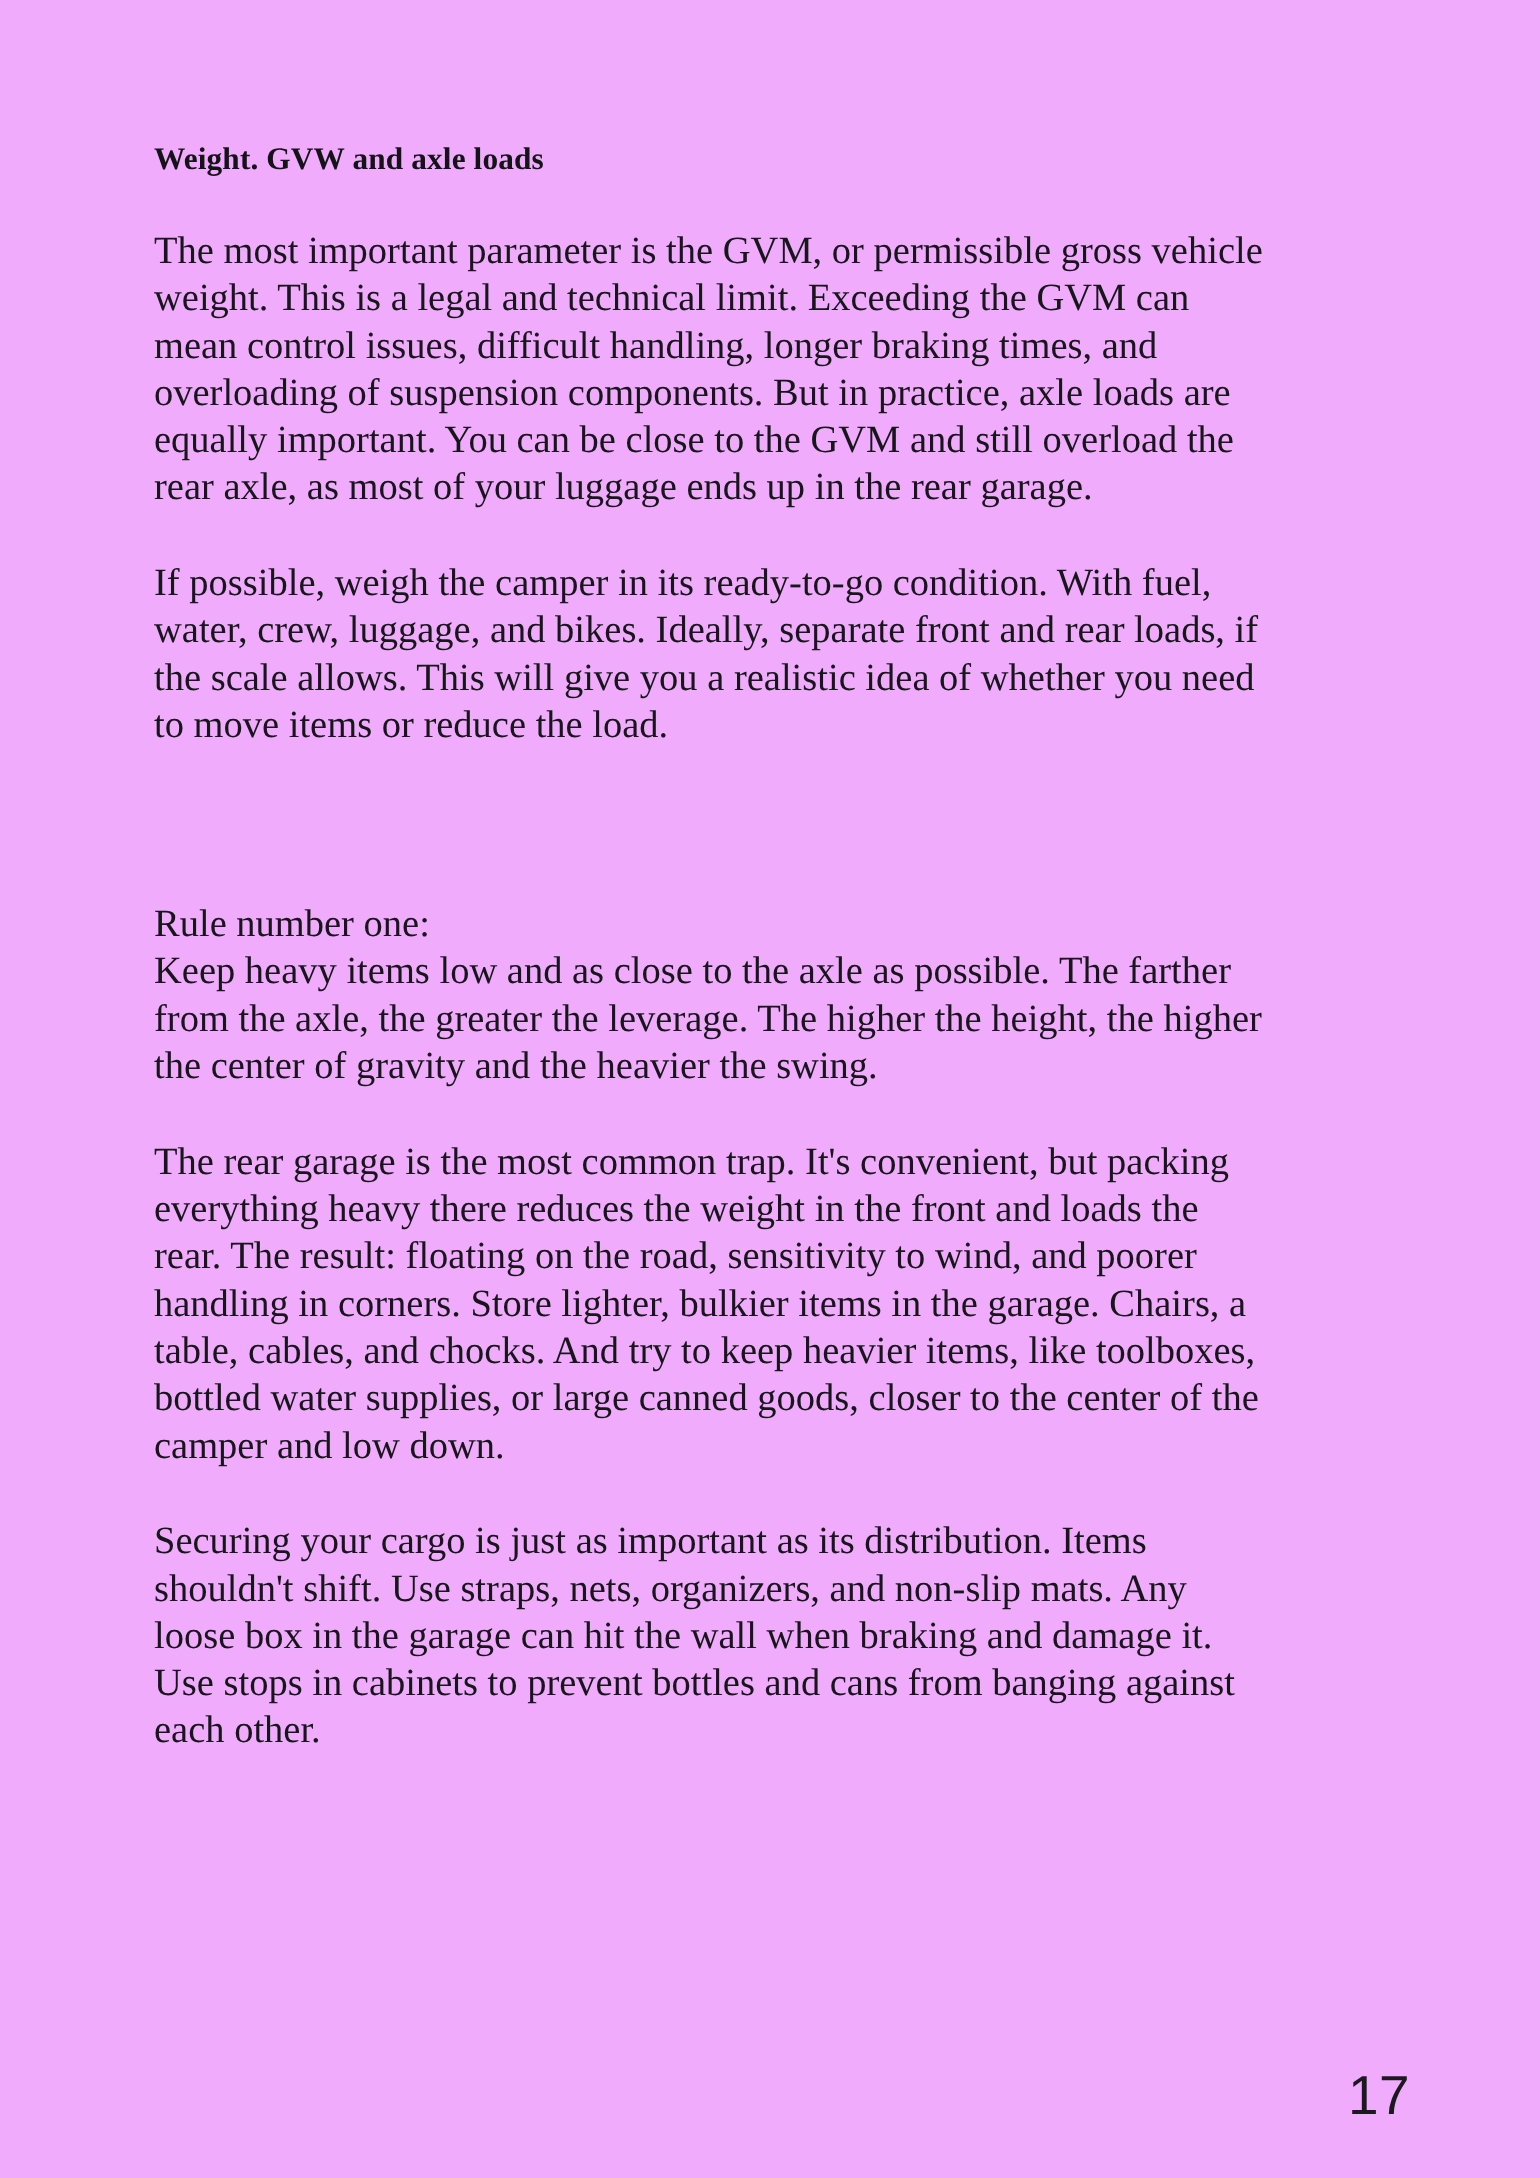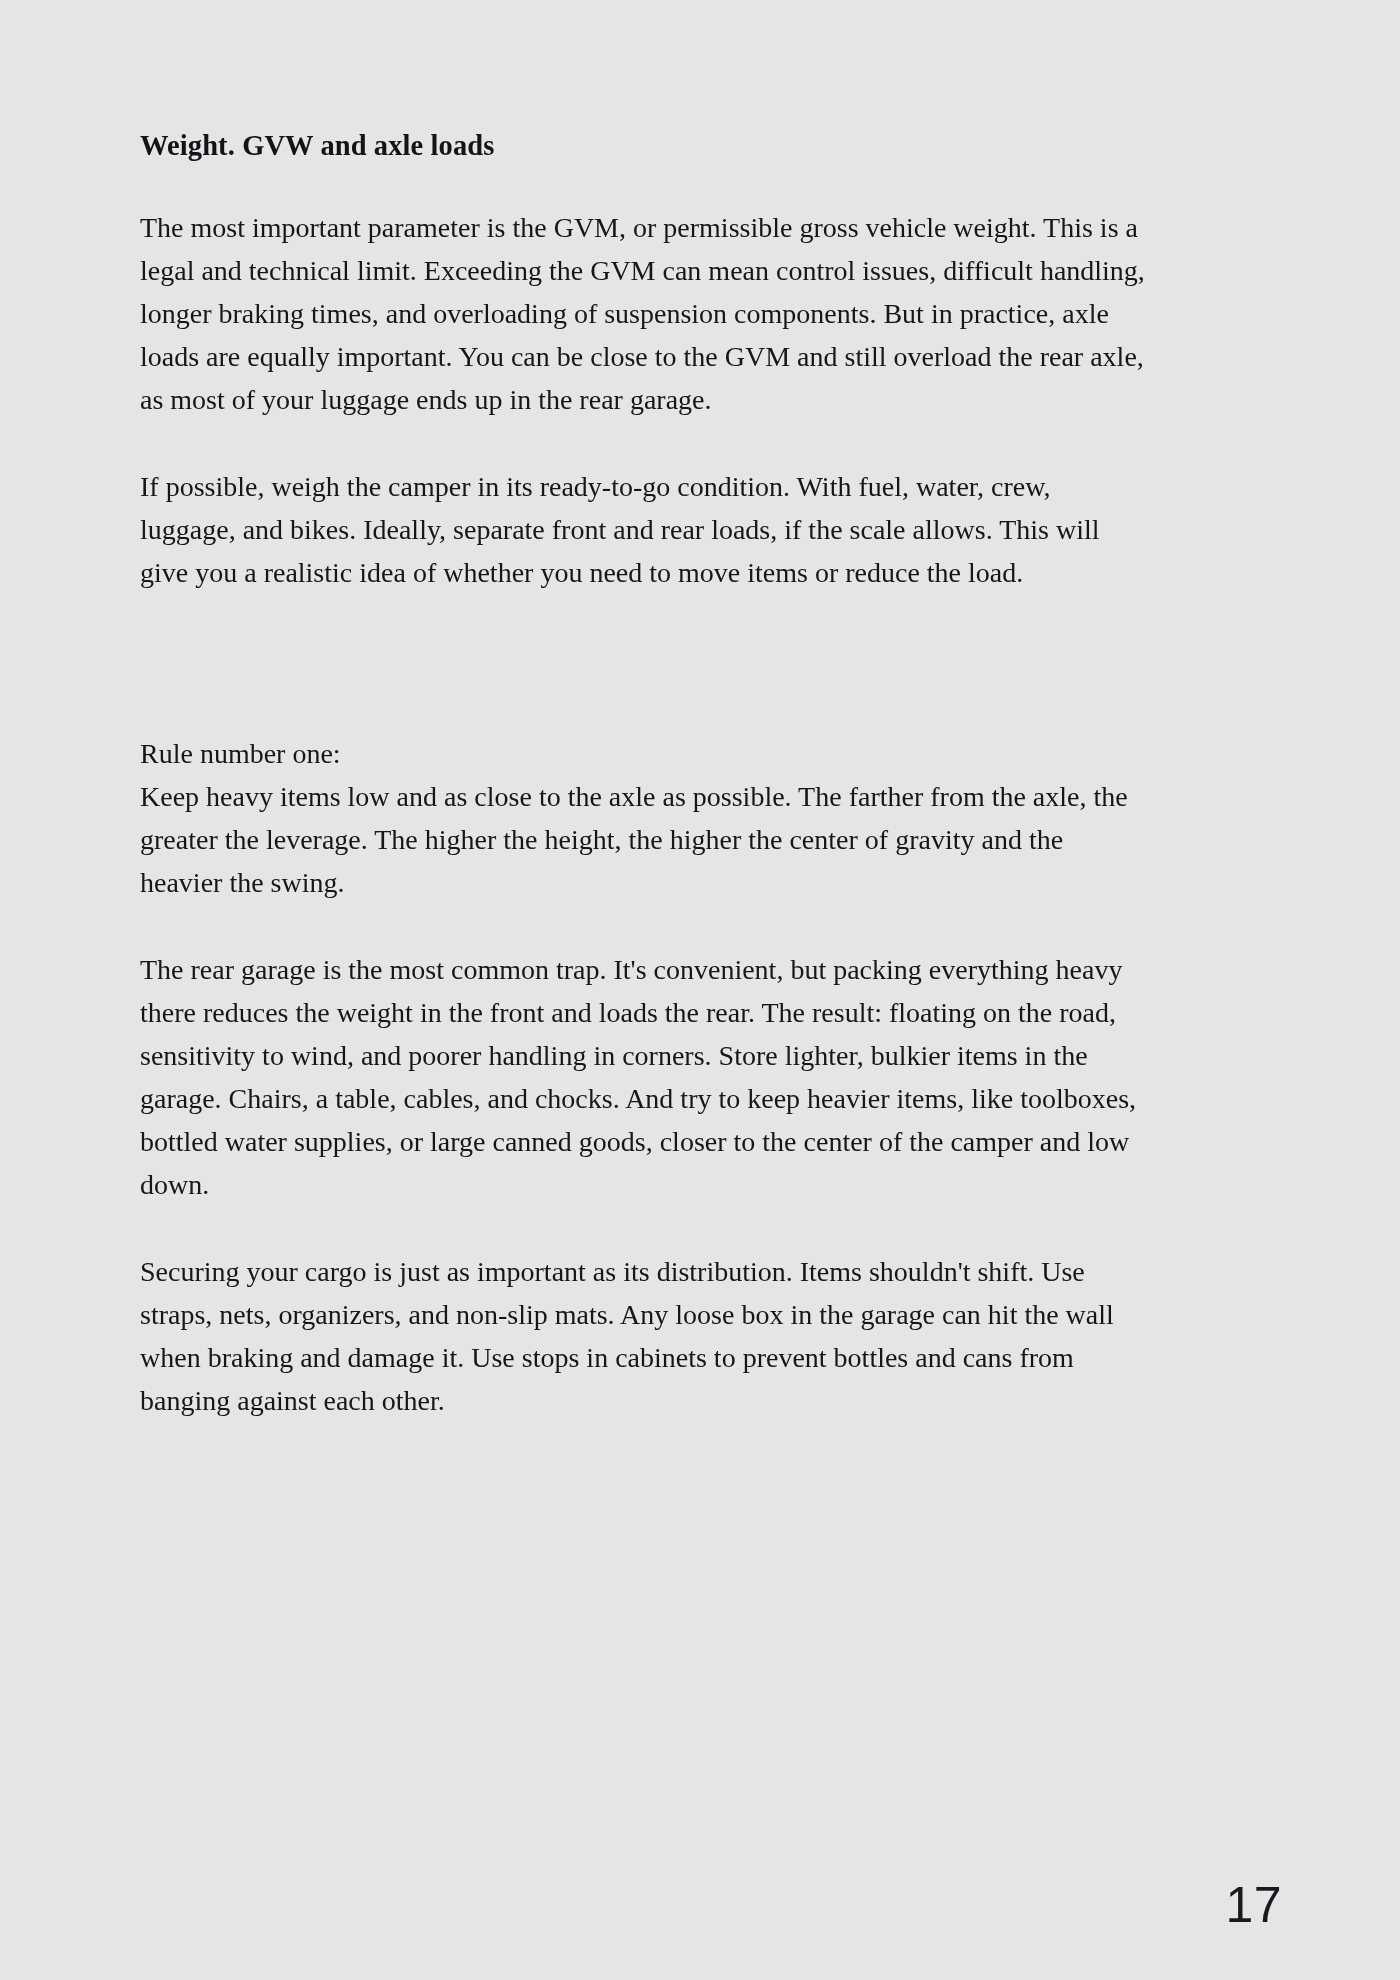--- a/index.html
+++ b/index.html
@@ -13,39 +13,39 @@
     background: #fbfaf5;
     font-family: "Liberation Serif", "DejaVu Serif", serif;
     color: #17161a;
     overflow: hidden;
   }
   .page {
     position: relative;
     box-sizing: border-box;
     width: 1400px;
     height: 1980px;
-    background: #e5e5e5;
+    background: #f0abfc;
     padding: 128px 248px 0 140px;
   }
   .content {
     width: 1012px;
   }
   h2.section-heading {
     font-family: "Liberation Serif", "DejaVu Serif", serif;
     font-size: 28.5px;
     font-weight: bold;
     line-height: 1.25;
     letter-spacing: 0.1px;
     margin: 0;
     padding: 0;
     color: #141317;
   }
   p.body-text {
     font-family: "Liberation Serif", "DejaVu Serif", serif;
-    font-size: 28px;
+    font-size: 35px;
     font-weight: normal;
     line-height: 43px;
     margin: 0;
     padding: 0;
     color: #17161a;
     text-align: left;
     hyphens: none;
   }
   
   .gap-heading-to-para { height: 42px; }

